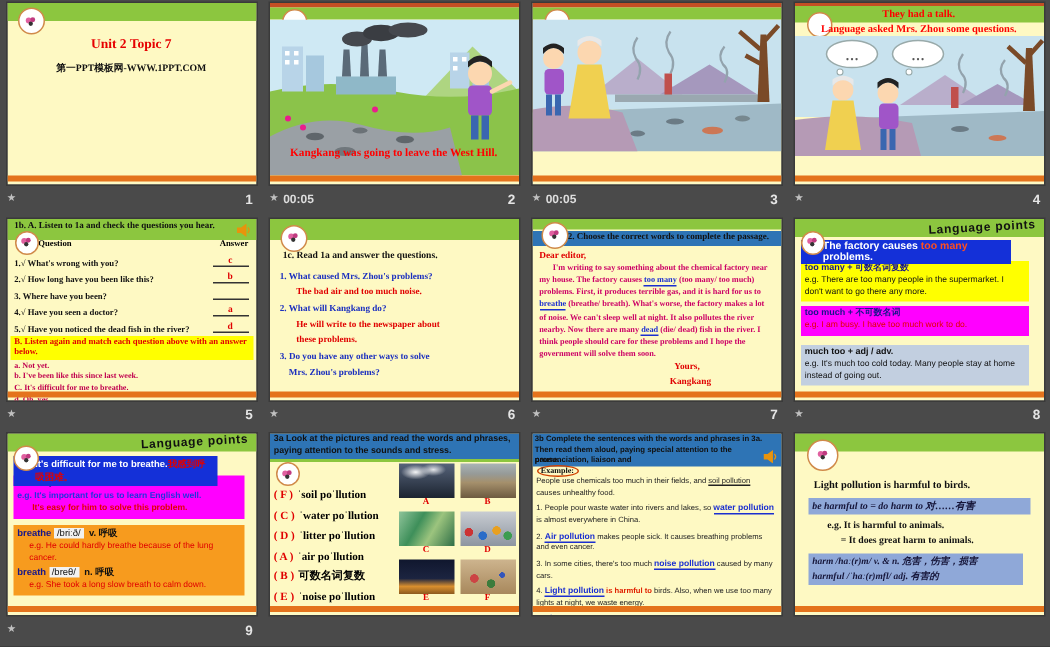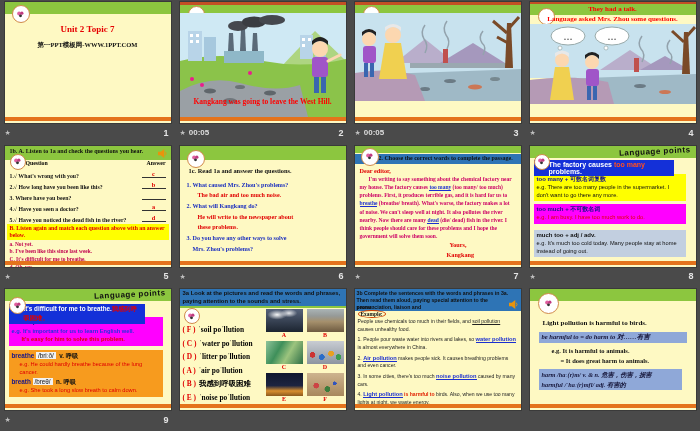--- a/index.html
+++ b/index.html
@@ -508,21 +508,21 @@
             <circle cx="3.5" cy="4" r="2.2" fill="#e060a0"></circle>
             <circle cx="6.5" cy="3.5" r="1.8" fill="#c03a80"></circle>
             <circle cx="5" cy="6.5" r="1.6" fill="#333"></circle>
           </svg>
       </div>
       <div class="s10-list">
         <div><span class="s10-letter">( F )</span><span>ˈsoil poˈllution</span></div>
         <div><span class="s10-letter">( C )</span><span>ˈwater poˈllution</span></div>
         <div><span class="s10-letter">( D )</span><span>ˈlitter poˈllution</span></div>
         <div><span class="s10-letter">( A )</span><span>ˈair poˈllution</span></div>
-        <div><span class="s10-letter">( B )</span><span>我感到呼吸困难</span></div>
+        <div><span class="s10-letter">( B )</span><span>可数名词复数</span></div>
         <div><span class="s10-letter">( E )</span><span>ˈnoise poˈllution</span></div>
       </div>
       <div class="s10-grid">
         <div>
             <div class="ph ph-a"></div>
             <div class="ph-lab">A</div>
           </div>
         <div>
             <div class="ph ph-b"></div>
             <div class="ph-lab">B</div>

